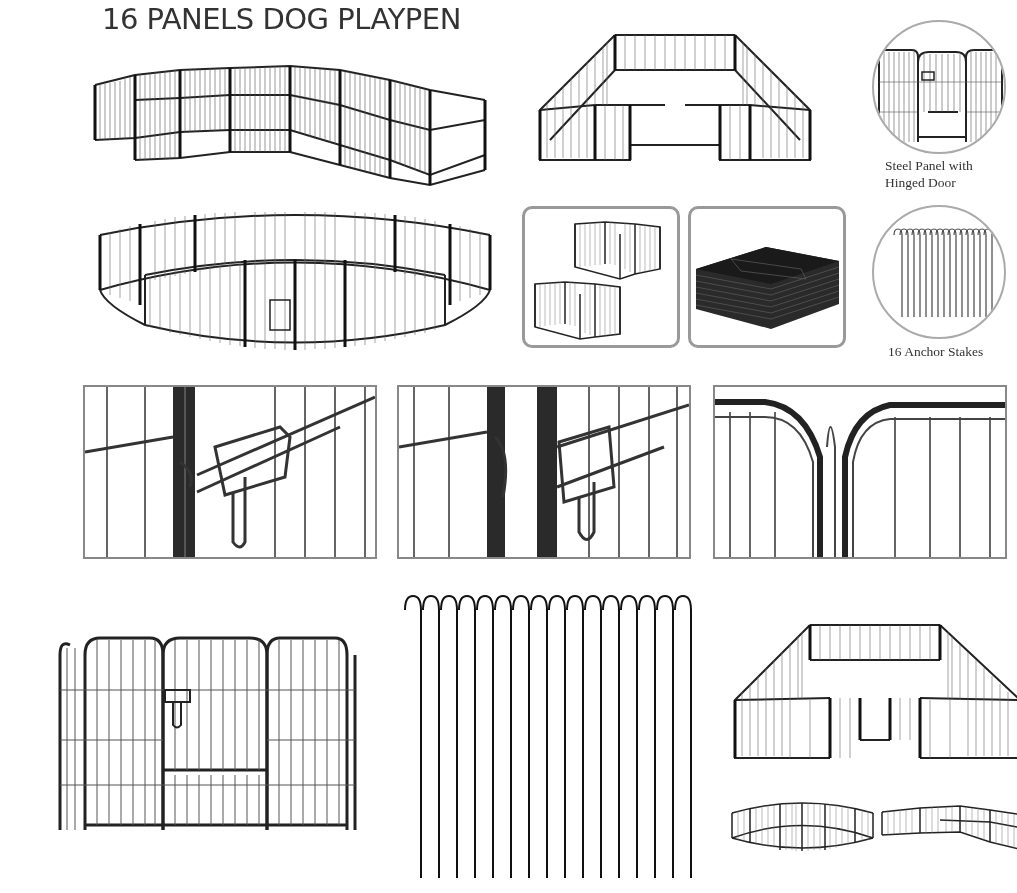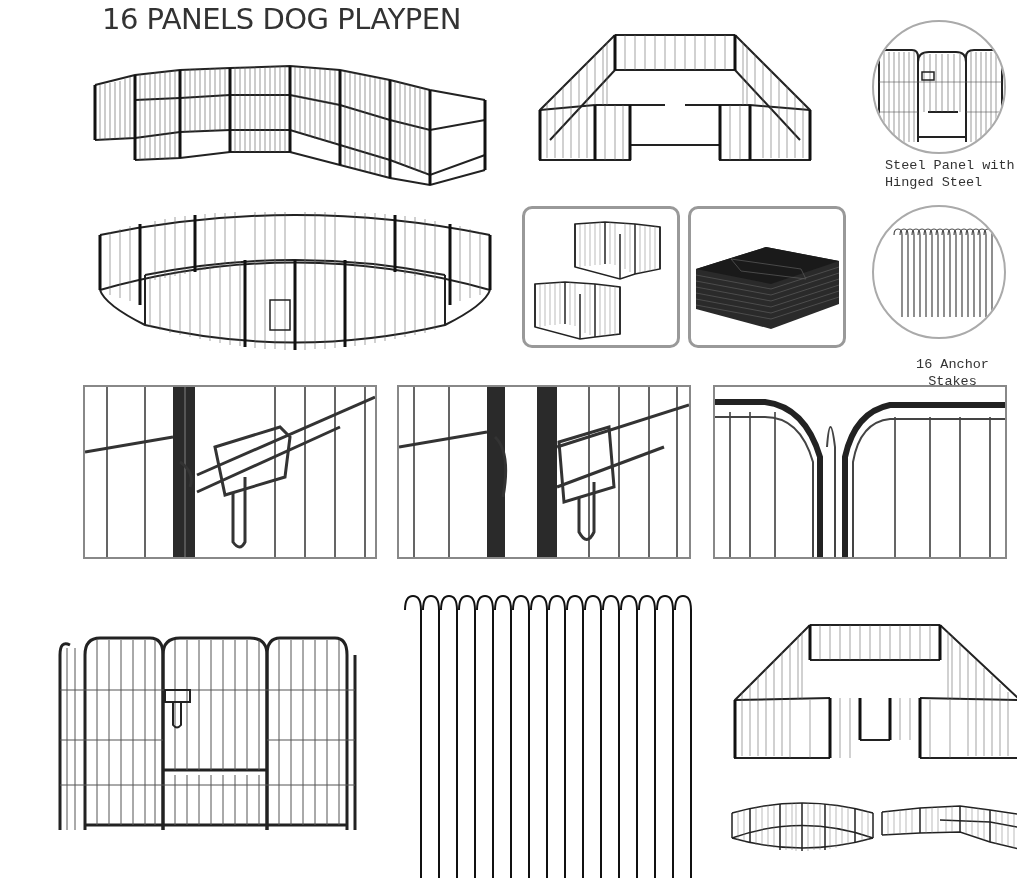--- a/index.html
+++ b/index.html
@@ -1,19 +1,19 @@
 <!DOCTYPE html>
 <html><head>
 <meta charset="utf-8">
 <style>
   html,body{margin:0;padding:0;background:#fff;}
   body{width:1017px;height:893px;position:relative;overflow:hidden;font-family:"Liberation Sans","DejaVu Sans",sans-serif;}
   .abs{position:absolute;margin-left:40px;}
   .title{left:62px;top:2px;font-size:29px;color:#333;letter-spacing:-0.5px;font-family:"DejaVu Sans",sans-serif;font-weight:normal;}
-  .caption{font-size:13.5px;color:#333;line-height:17px;font-family:Liberation Mono, monospace;}
+  .caption{font-size:13.5px;color:#333;line-height:17px;font-family:Liberation Serif, serif;}
   .circle{border:2px solid #aaa;border-radius:50%;background:#fff;overflow:hidden;}
   .rbox{border:3px solid #999;border-radius:10px;background:#fff;overflow:hidden;}
   .sqbox{border:2px solid #888;background:#fff;overflow:hidden;}
   svg{display:block;}
 </style>
 </head>
 <body>
 
 <div class="abs title">16 PANELS DOG PLAYPEN</div>
 
@@ -69,21 +69,21 @@
     </g>
     <g stroke="#555" stroke-width="0.6">
       <path d="M10 30V120M15 30V120M20 30V120M25 30V120M30 30V120M35 30V120M40 30V120M50 32V90M56 32V90M62 32V90M68 32V90M74 32V90M80 32V90M86 32V90M97 30V120M102 30V120M107 30V120M112 30V120M117 30V120M122 30V120"></path>
       <path d="M5 60H128M5 90H44M92 90H128"></path>
     </g>
     <rect x="48" y="50" width="12" height="8" fill="none" stroke="#222" stroke-width="1.5"></rect>
   </svg>
 </div>
 <div class="abs caption" style="left:845px;top:157px;">
   <div>Steel Panel with</div>
-  <div>Hinged Steel</div>
+  <div>Hinged Door</div>
 </div>
 
 <div class="abs" style="left:55px;top:205px;width:400px;height:150px;">
   <svg width="400" height="150" viewBox="0 0 400 150">
     <g stroke="#222" fill="none" stroke-width="2">
       <path d="M5 30Q200 -10 395 30"></path>
       <path d="M5 85Q200 30 395 85"></path>
       <path d="M5 85Q10 100 50 120Q200 155 350 120Q390 100 395 85"></path>
       <path d="M5 30V85M395 30V85"></path>
       <path d="M50 70V120M150 55V142M200 55V145M250 55V142M350 70V120"></path>
@@ -140,21 +140,21 @@
       <path d="M74 28Q74 22 78 22Q82 22 82 28V110"></path>
       <path d="M80 28Q80 22 84 22Q88 22 88 28V110"></path>
       <path d="M86 28Q86 22 90 22Q94 22 94 28V110"></path>
       <path d="M92 28Q92 22 96 22Q100 22 100 28V110"></path>
       <path d="M98 28Q98 22 102 22Q106 22 106 28V110"></path>
       <path d="M104 28Q104 22 108 22Q112 22 112 28V110"></path>
       <path d="M110 28Q110 22 114 22Q118 22 118 28V110"></path>
     </g>
   </svg>
 </div>
-<div class="abs caption" style="left:848px;top:356px;text-align:center;">16 Anchor Stakes</div>
+<div class="abs caption" style="left:848px;top:343px;text-align:center;">16 Anchor Stakes</div>
 
 <div class="abs sqbox" style="left:43px;top:385px;width:290px;height:170px;">
   <svg width="290" height="170" viewBox="0 0 290 170">
     <g stroke="#333" stroke-width="1.5">
       <path d="M22 0V170M60 0V170M190 0V170M220 0V170M250 0V170M280 0V170"></path>
     </g>
     <rect x="88" y="0" width="22" height="170" fill="#2a2a2a"></rect>
     <rect x="99" y="0" width="2" height="170" fill="#555"></rect>
     <g stroke="#333" stroke-width="3" fill="none">
       <path d="M0 65L88 50"></path>

